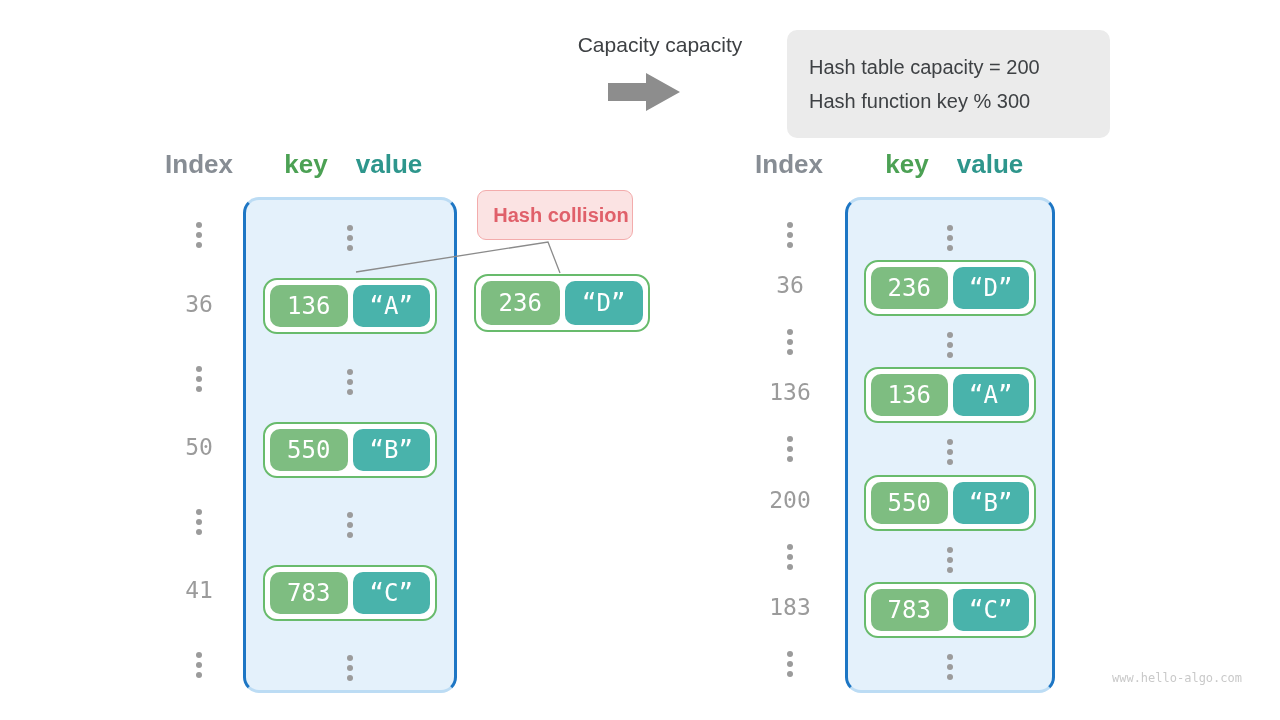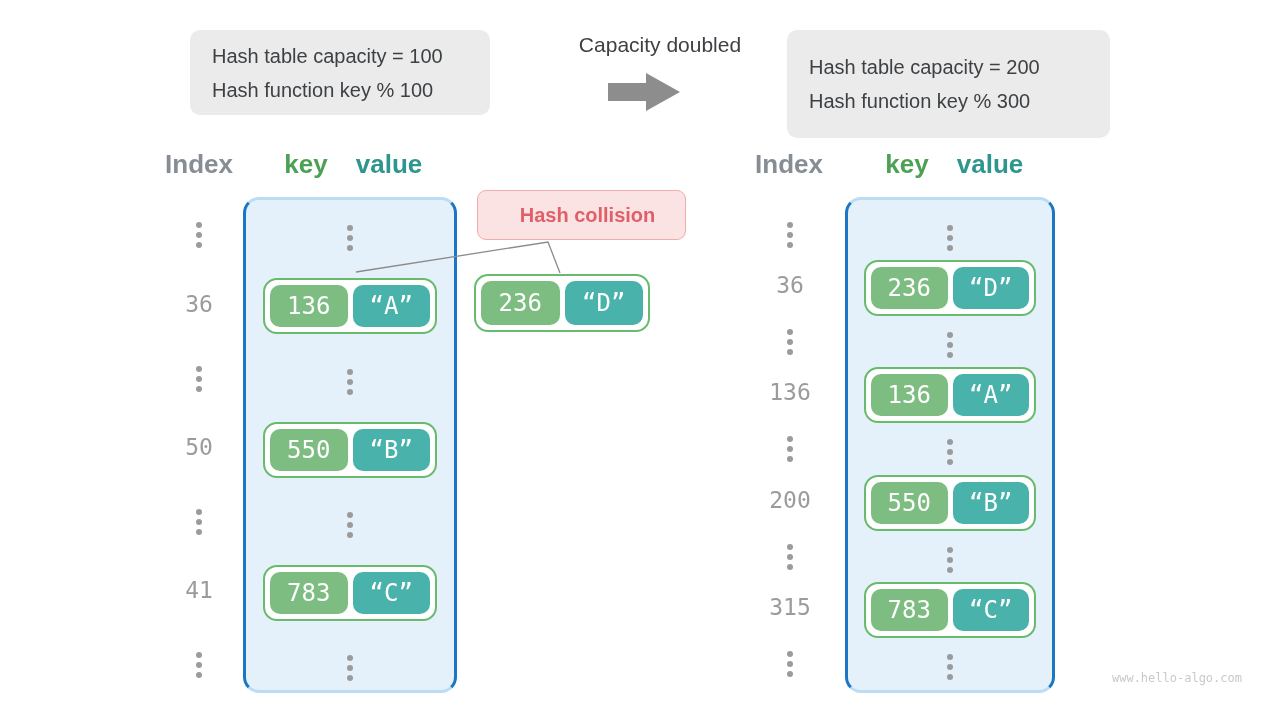--- a/index.html
+++ b/index.html
@@ -76,43 +76,39 @@
     border-radius:14px; padding:5px; display:flex; gap:5px;
   }
   .pair.floating { transform:none; left:auto; }
   .pair-key, .pair-value {
     flex:1; border-radius:10px; display:flex; align-items:center; justify-content:center;
     color:#ffffff; font-family:"DejaVu Sans Mono", monospace; font-size:24px;
   }
   .pair-key { background:var(--key-green); }
   .pair-value { background:var(--value-teal); }
   .collision-badge {
-    position:absolute; left:477px; top:190px; width:209px; height:50px;
+    position:absolute; left:477px; top:190px; width:156px; height:50px;
     background:var(--collision-bg); border:1.5px solid var(--collision-border);
     border-radius:9px; display:flex; align-items:center; justify-content:center;
     color:var(--collision-text); font-size:20px; font-weight:700;padding-left:12px;
   }
   .connector-svg { position:absolute; left:0; top:0; pointer-events:none; }
   .watermark {
     position:absolute; left:1076px; top:671px; width:166px;
     font-family:"DejaVu Sans Mono", monospace; font-size:12px;
     color:var(--watermark-gray); text-align:right;
   }
 </style>
 </head>
 <body>
 
 <div id="canvas">
 
-  <div class="info-box" style="left:190px; top:30px; width:300px; height:85px;">
-    <div class="info-line">Hash table capacity = 100</div>
-    <div class="info-line">Hash function key % 100</div>
-  </div>
-
-  <div class="transition-label">Capacity doubled</div>
+
+  <div class="transition-label">Capacity capacity</div>
 
   <svg class="block-arrow" width="72" height="38" viewBox="0 0 72 38">
     <polygon points="0,10 38,10 38,0 72,19 38,38 38,28 0,28" fill="#8d8d8d"></polygon>
   </svg>
 
   <div class="info-box" style="left:787px; top:30px; width:323px; height:108px;">
     <div class="info-line">Hash table capacity = 200</div>
     <div class="info-line">Hash function key % 300</div>
   </div>
 
@@ -215,21 +211,21 @@
         <i></i>
         <i></i>
         <i></i>
       </div>
     <div class="idx-num" style="top:485px;">200</div>
     <div class="dots" style="top:544px;">
         <i></i>
         <i></i>
         <i></i>
       </div>
-    <div class="idx-num" style="top:592px;">315</div>
+    <div class="idx-num" style="top:592px;">183</div>
     <div class="dots" style="top:651px;">
         <i></i>
         <i></i>
         <i></i>
       </div>
   </div>
 
   <div class="ht-container" style="left:845px; width:210px;">
     <div class="dots" style="top:25px;">
         <i></i>

